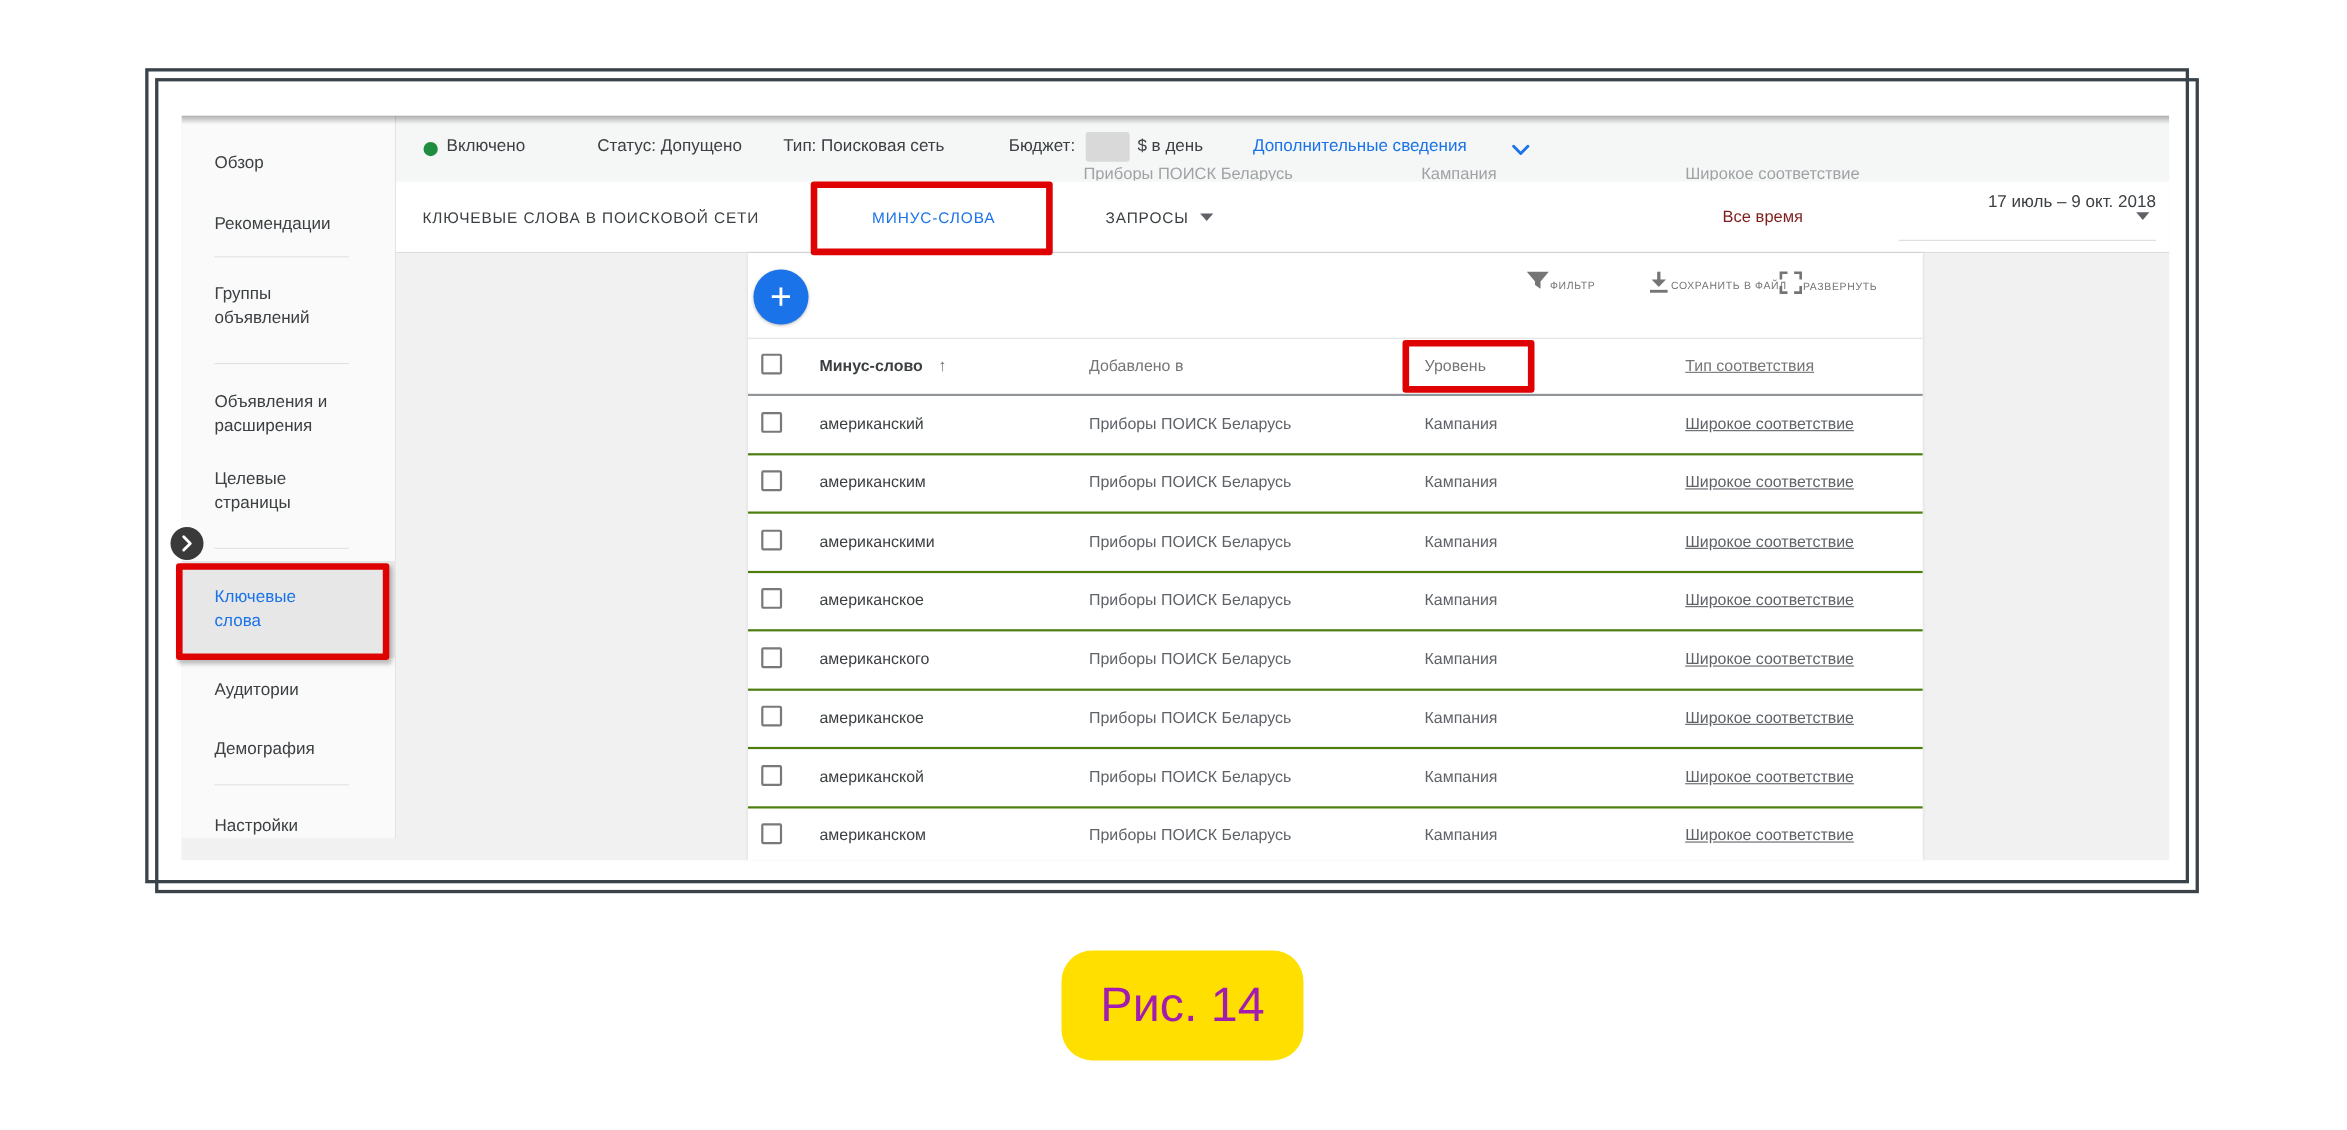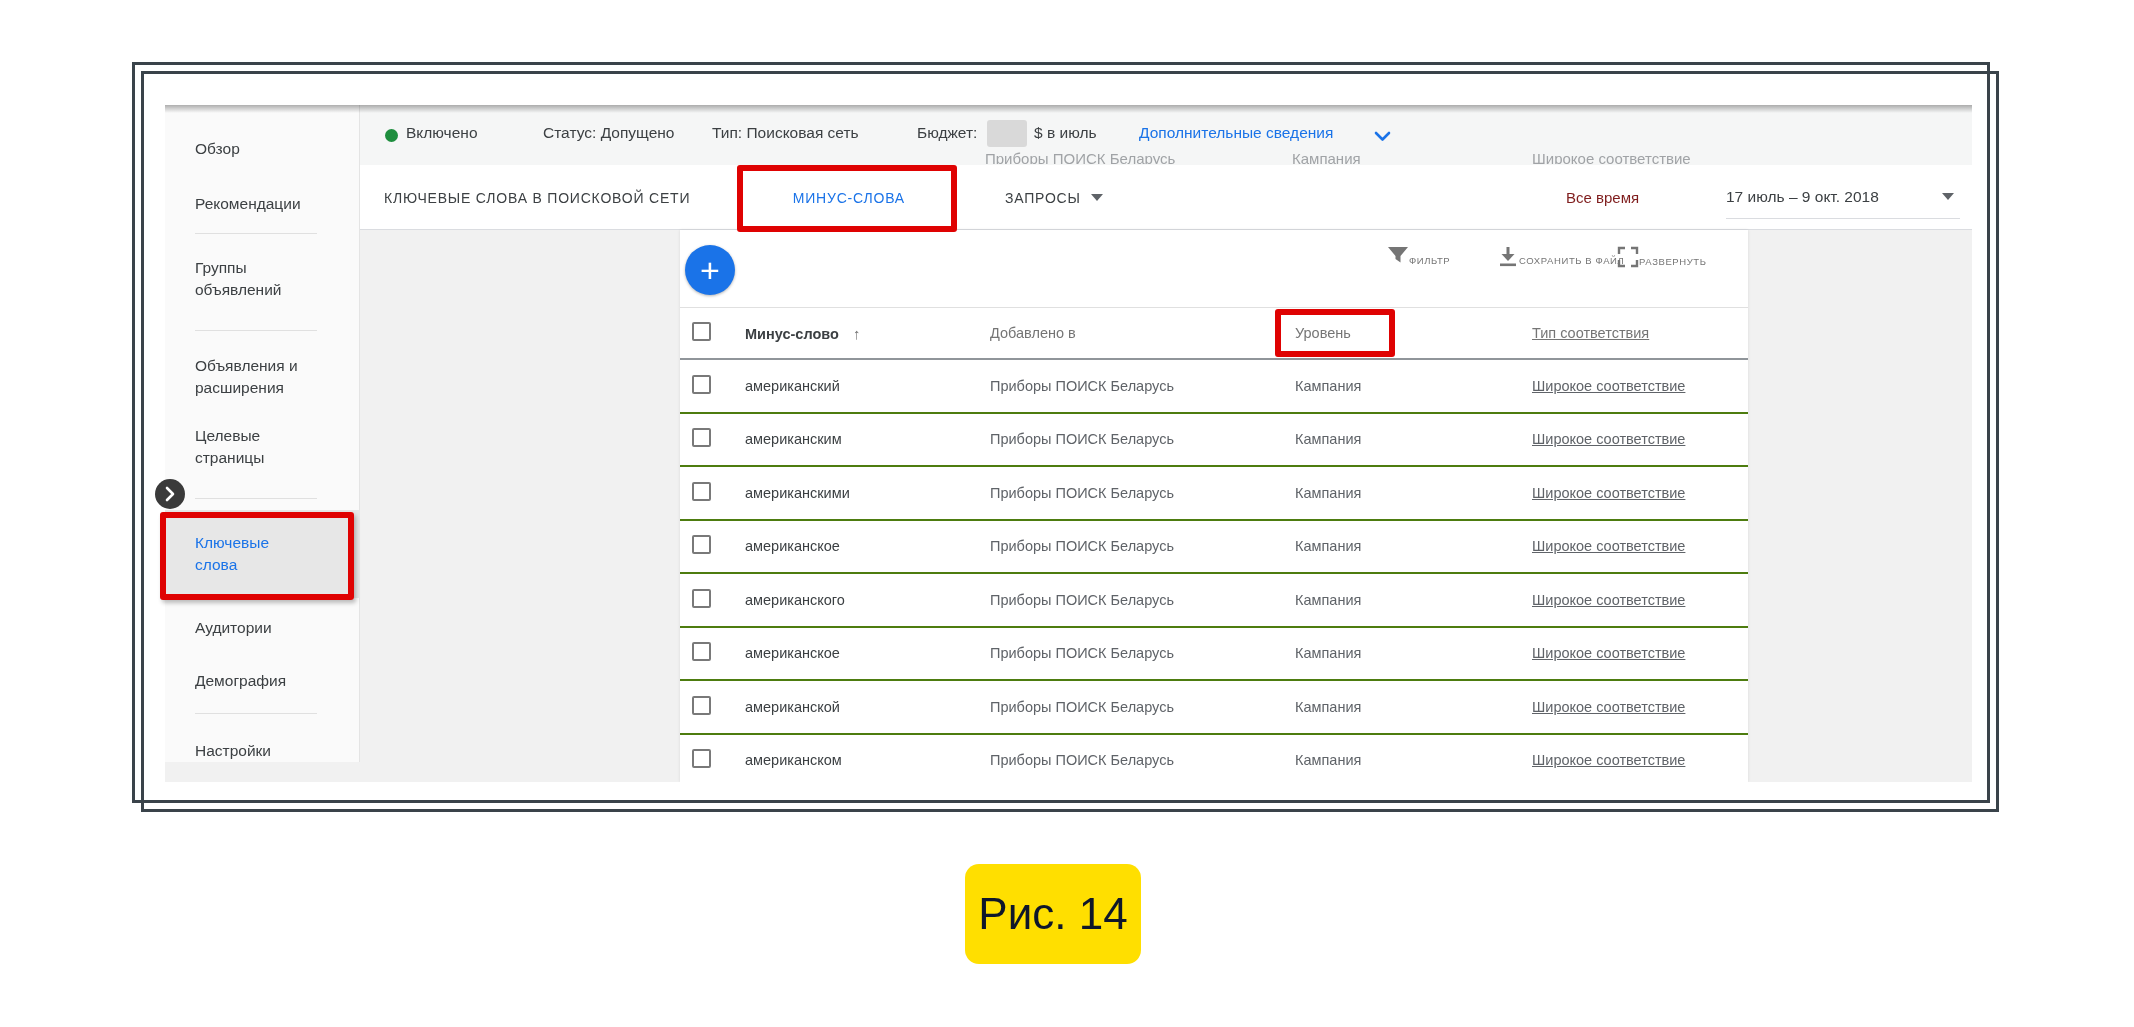--- a/index.html
+++ b/index.html
@@ -40,22 +40,22 @@
   .ghost { position:absolute; height:14px; overflow:hidden; font-size:15px; color:#a0a3a6; z-index:3; white-space:nowrap; }
 
   .tabbar { position:absolute; left:0; top:60px; width:1612px; height:65px; background:#ffffff; border-bottom:1px solid #dadce0; }
   .tab { position:absolute; top:0; height:65px; display:flex; align-items:center; font-size:14px; letter-spacing:.8px;
          color:#3c4043; cursor:pointer; white-space:nowrap; }
   .tab.active { color:#1a73e8; }
   .tri-down { width:0; height:0; border-left:6px solid transparent; border-right:6px solid transparent;
               border-top:7px solid #5f6368; margin-left:10px; }
   .date-preset { position:absolute; left:1206px; top:0; height:65px; display:flex; align-items:center;
                  font-size:15px; color:#7f1d1d; }
-  .date-picker { position:absolute; left:1366px; top:10px; width:234px; height:44px; display:flex; align-items:center;
-                 border-bottom:1px solid #dadce0; font-size:15.5px; color:#3c4043; cursor:pointer; }
+  .date-picker { position:absolute; left:1366px; top:10px; width:234px; height:44px; display:flex; align-items:flex-end;
+                 border-bottom:1px solid #dadce0; font-size:15.5px; color:#3c4043; cursor:pointer;flex-direction:column; }
   .date-picker .tri-down { margin-left:auto; margin-right:6px; }
 
   .content-bg { position:absolute; left:0; top:125px; width:1612px; height:552px; background:#f1f1f1; }
 
   
   .card { position:absolute; left:320px; top:125px; width:1068px; height:552px; background:#fff;
           box-shadow:0 0 3px rgba(0,0,0,.10); overflow:hidden; }
   .fab { position:absolute; left:5px; top:15px; width:50px; height:50px; border-radius:50%; background:#1a73e8;
          color:#fff; font-size:34px; font-weight:300; display:flex; align-items:center; justify-content:center;
          box-shadow:0 1px 3px rgba(0,0,0,.3); cursor:pointer; }
@@ -77,23 +77,23 @@
   .trow .col-kw { color:#3c4043; }
   .trow .col-add, .trow .col-lvl, .trow .col-mt { color:#5f6368; }
 
   
   .redbox { position:absolute; border:6px solid #df0202; border-radius:3px; z-index:20; background:transparent; }
   .redbox-tab      { left:737px;  top:165px; width:220px; height:67px; }
   .redbox-level    { left:1275px; top:309px; width:120px; height:48px; }
   .redbox-keywords { left:160px;  top:512px; width:194px; height:88px; box-shadow:2px 3px 4px rgba(0,0,0,.25); }
 
   
-  .caption { position:absolute; left:965px; top:864px; width:176px; height:100px; border-radius:14px;
+  .caption { position:absolute; left:965px; top:864px; width:220px; height:100px; border-radius:28px;
              background:#ffdf00; display:flex; align-items:center; justify-content:center;
-             font-size:44px; color:#0f172a; font-weight:500; }
+             font-size:44px; color:#a21caf; font-weight:500; }
 
   svg { display:block; }
 </style>
 </head>
 <body>
 
 <div class="page">
 
   <div class="frame frame-back"></div>
   <div class="frame frame-front"></div>
@@ -120,21 +120,21 @@
 
     <div class="main">
 
       <div class="statusbar">
         <span class="dot"></span>
         <span class="txt" style="left:46px">Включено</span>
         <span class="txt" style="left:183px"><span>Статус:</span>&nbsp;<span>Допущено</span></span>
         <span class="txt" style="left:352px"><span>Тип:</span>&nbsp;<span>Поисковая сеть</span></span>
         <span class="txt" style="left:557px">Бюджет:</span>
         <span class="blurbox"></span>
-        <span class="txt" style="left:674px">$ в июль</span>
+        <span class="txt" style="left:674px">$ в день</span>
         <span class="txt link" style="left:779px">Дополнительные сведения</span>
         <svg style="position:absolute;left:1014px;top:26px" width="17" height="11" viewBox="0 0 17 11">
             <polyline points="2,2 8.5,8.5 15,2" fill="none" stroke="#1a73e8" stroke-width="2.6" stroke-linecap="round" stroke-linejoin="round"></polyline>
           </svg>
       </div>
 
       <div class="ghost" style="left:625px;top:45px;width:210px">Приборы ПОИСК Беларусь</div>
       <div class="ghost" style="left:932px;top:45px;width:100px">Кампания</div>
       <div class="ghost" style="left:1172px;top:45px;width:185px">Широкое соответствие</div>
 

